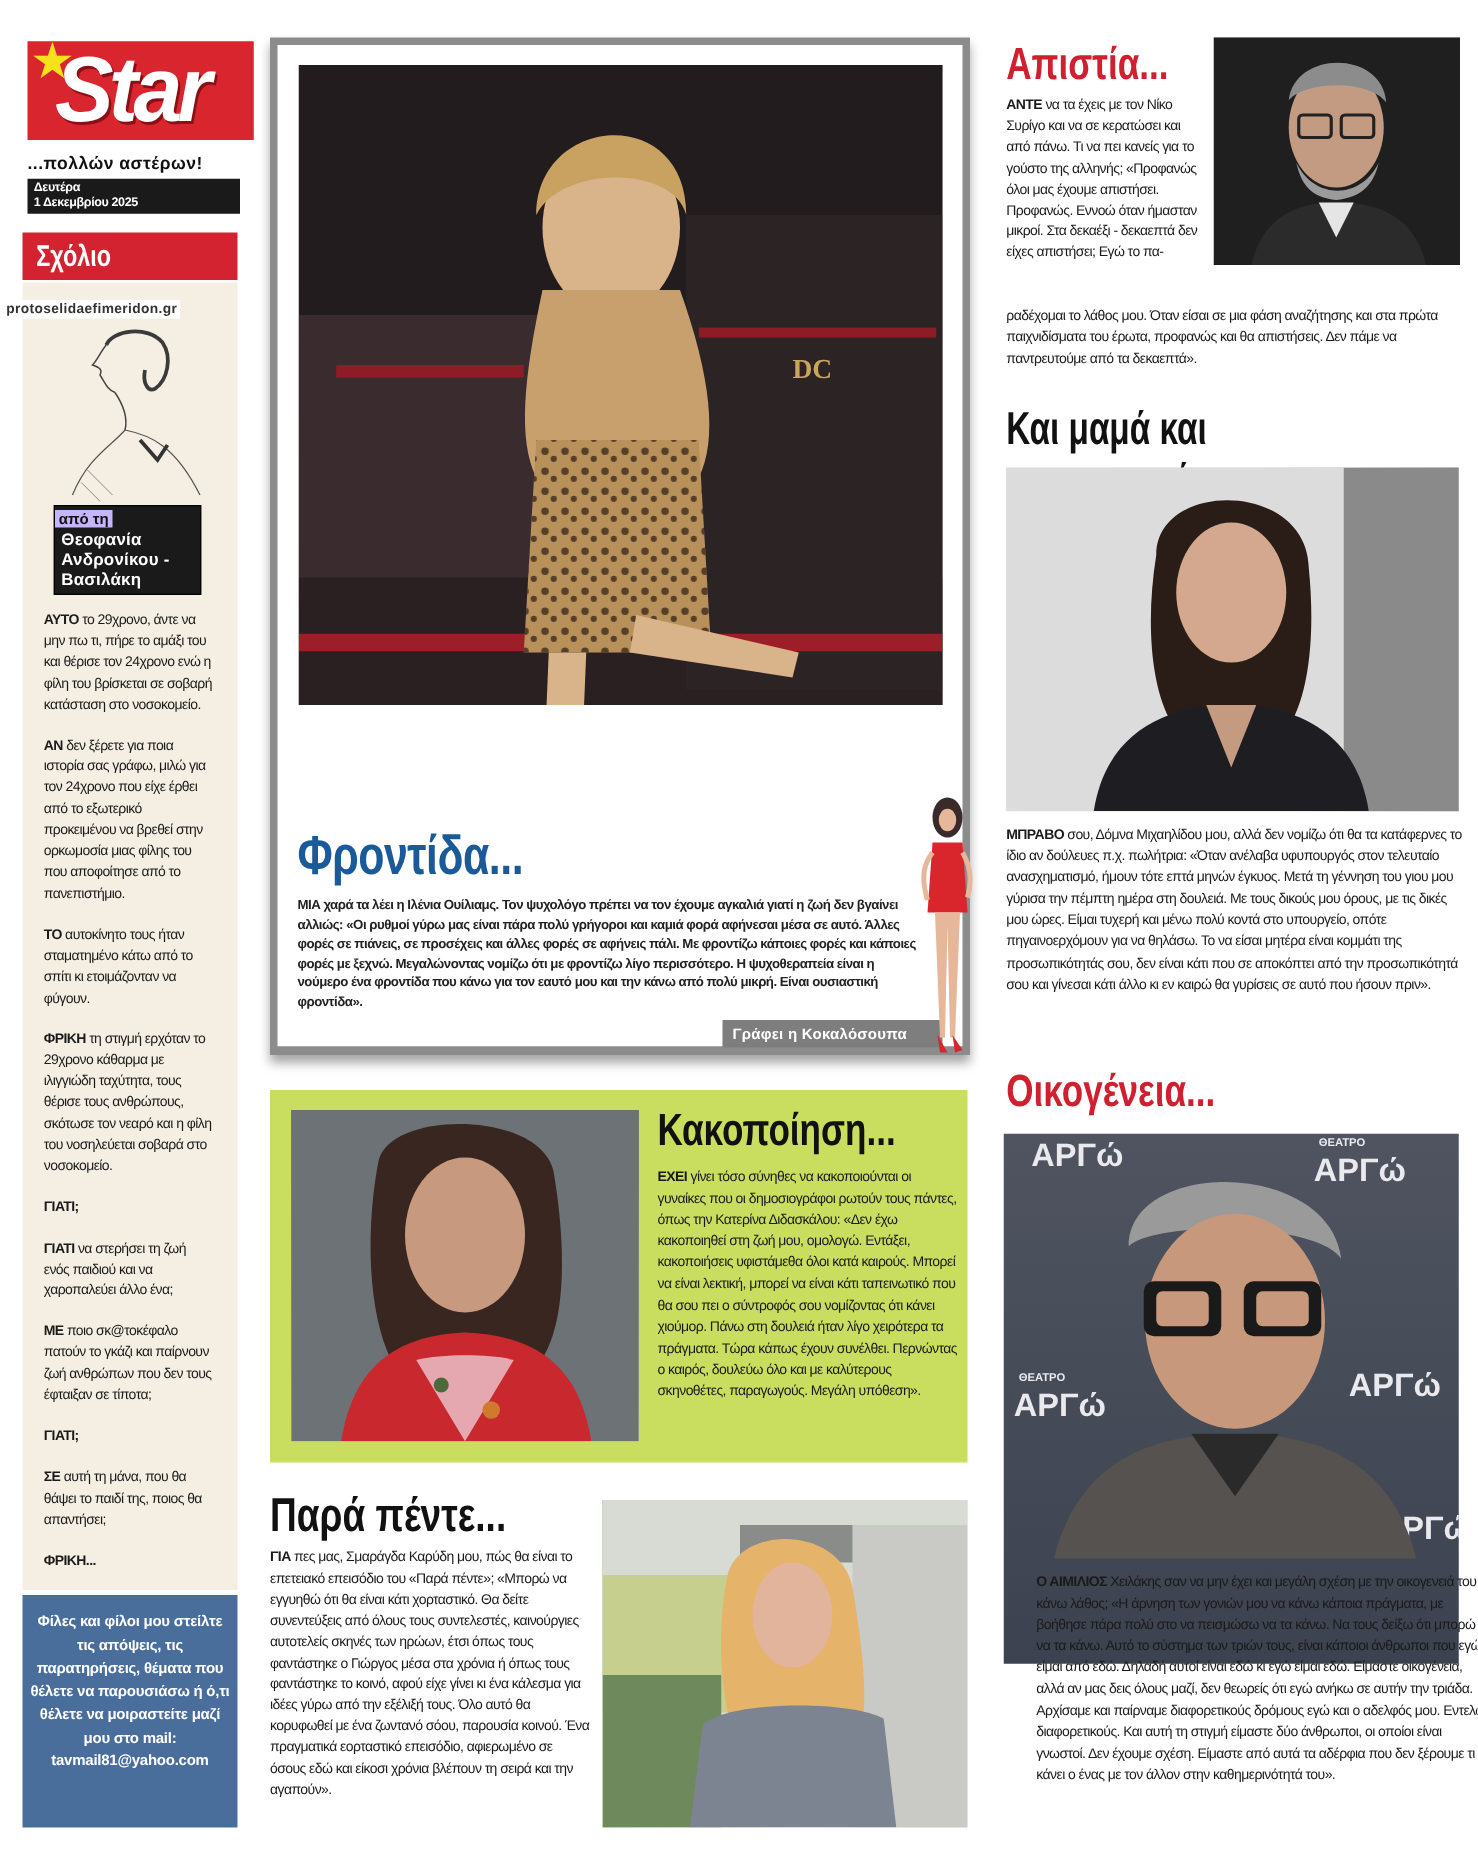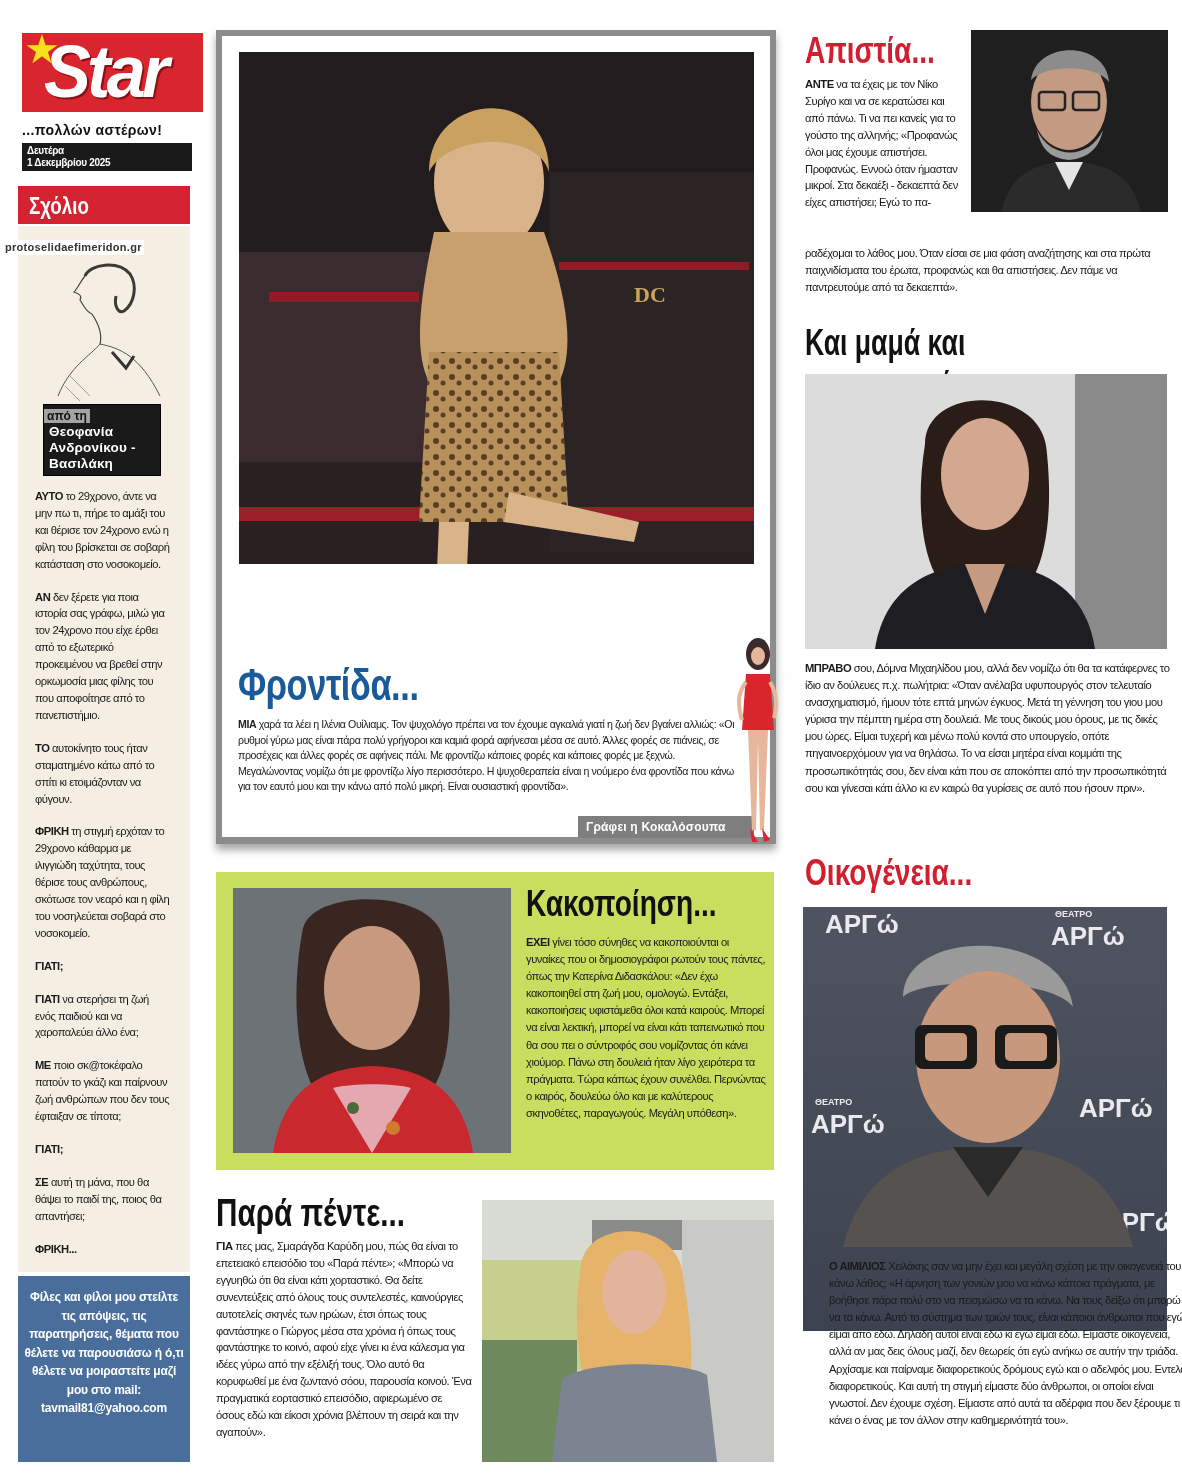--- a/index.html
+++ b/index.html
@@ -11,31 +11,31 @@
   #logo .star-glyph { position: absolute; left: 2px; top: -4px; font-size: 40px; color: #f5e21a; line-height: 1; }
   #logo .logo-word { position: absolute; left: 22px; top: 2px; font-size: 74px; font-weight: bold; font-style: italic; color: #fff; letter-spacing: -4px; line-height: 74px; transform: scaleX(0.95); transform-origin: left top; text-shadow: 2px 2px 0 #8a1016; }
   #tagline { left: 22px; top: 122px; font-size: 14px; font-weight: bold; color: #111; letter-spacing: 0.4px; }
   #datebar { left: 22px; top: 143px; width: 170px; height: 28px; background: #1a1a1a; color: #fff; font-size: 10px; font-weight: bold; line-height: 12px; padding: 2px 5px; letter-spacing: -0.3px; }
   #comment-bar { left: 18px; top: 186px; width: 172px; height: 38px; background: #d42330; }
   #comment-bar span { position: absolute; left: 11px; top: 6px; font-size: 24px; font-weight: bold; color: #fff; transform: scaleX(0.78); transform-origin: left top; }
   #sidebar-bg { left: 18px; top: 226px; width: 172px; height: 1046px; background: #f4efe2; }
   #watermark { left: 3px; top: 240px; background: #ffffff; color: #333; font-size: 11px; font-weight: bold; padding: 0 2px; letter-spacing: 0.3px; height: 15px; line-height: 15px; }
   #sketch { left: 30px; top: 256px; width: 150px; height: 150px; }
   #author-box { left: 43px; top: 404px; width: 118px; height: 72px; background: #1a1a1a; border: 1px solid #000; color: #fff; padding: 1px 5px; }
-  #author-box .from { font-size: 12px; font-weight: bold; line-height: 14px; background: #a3a3a3; color: #111; display: inline-block; padding: 0 3px; margin-left: -5px; }
+  #author-box .from { font-size: 12px; font-weight: bold; line-height: 14px; background: #c4b5fd; color: #111; display: inline-block; padding: 0 3px; margin-left: -5px; }
   #author-box .name { font-size: 13.5px; font-weight: bold; line-height: 16px; letter-spacing: 0.2px; }
   #comment-text { left: 35px; top: 488px; width: 136px; font-size: 11.2px; line-height: 16.9px; letter-spacing: -0.45px; color: #1a1a1a; }
   #comment-text p { margin-bottom: 16px; }
   #mail-box { left: 18px; top: 1276px; width: 172px; height: 186px; background: #4a6e9c; color: #fff; text-align: center; font-size: 12px; font-weight: bold; line-height: 18.5px; padding: 12px 6px; letter-spacing: -0.2px; }
   
   #feature-frame { left: 216px; top: 30px; width: 560px; height: 814px; background: #8c8c8c; box-shadow: 0 6px 8px rgba(0,0,0,0.35); }
   #feature-inner { left: 222px; top: 36px; width: 548px; height: 801px; background: #ffffff; }
   #feature-photo { left: 239px; top: 52px; width: 515px; height: 512px; background: linear-gradient(180deg, #241d20 0%, #2a1e22 40%, #3a2424 70%, #1c1416 100%); overflow: hidden; }
   #feature-title { left: 238px; top: 660px; font-size: 44px; font-weight: bold; color: #1b5a98; transform: scaleX(0.78); transform-origin: left top; letter-spacing: -0.5px; }
-  #feature-text { left: 238px; top: 717px; width: 500px; font-size: 10.6px; line-height: 15.6px; letter-spacing: -0.4px; font-weight: normal; color: #222; }
+  #feature-text { left: 238px; top: 717px; width: 500px; font-size: 10.6px; line-height: 15.6px; letter-spacing: -0.4px; font-weight: bold; color: #222; }
   #byline { left: 578px; top: 816px; width: 176px; height: 22px; background: #7e7e7e; color: #fff; font-size: 12px; font-weight: bold; line-height: 22px; padding-left: 8px; letter-spacing: 0.2px; }
   #kokalo { left: 732px; top: 630px; width: 48px; height: 220px; }
   
   #green-box { left: 216px; top: 872px; width: 558px; height: 298px; background: #c9de5e; }
   #green-photo { left: 233px; top: 888px; width: 278px; height: 265px; background: linear-gradient(180deg, #5c6166 0%, #7b7f82 50%, #9aa0a3 100%); overflow: hidden; }
   #green-title { left: 526px; top: 883px; font-size: 36px; font-weight: bold; color: #111; transform: scaleX(0.78); transform-origin: left top; }
   #green-text { left: 526px; top: 934px; width: 240px; font-size: 11.2px; line-height: 17.1px; letter-spacing: -0.45px; color: #1a1a1a; }
   
   #pente-title { left: 216px; top: 1192px; font-size: 38px; font-weight: bold; color: #111; transform: scaleX(0.78); transform-origin: left top; }
   #pente-text { left: 216px; top: 1238px; width: 256px; font-size: 11.2px; line-height: 16.9px; letter-spacing: -0.45px; color: #1a1a1a; }

